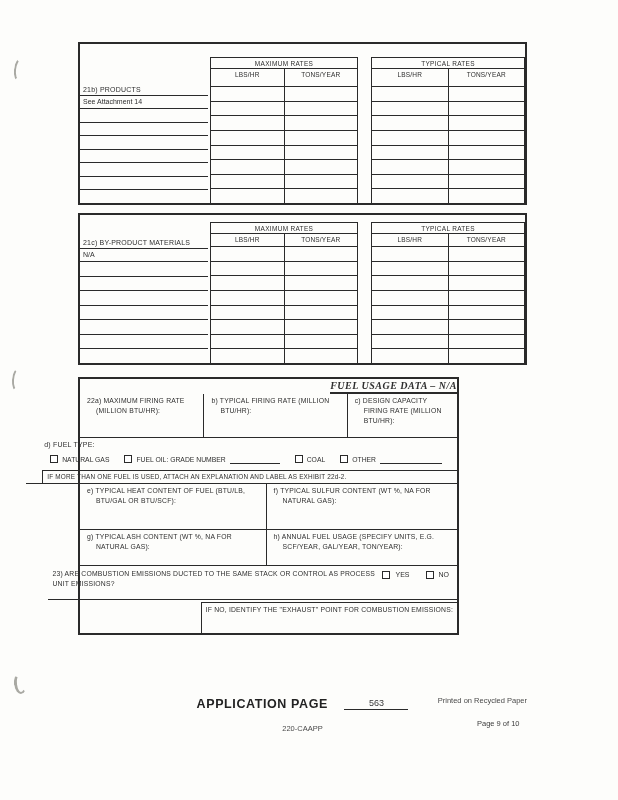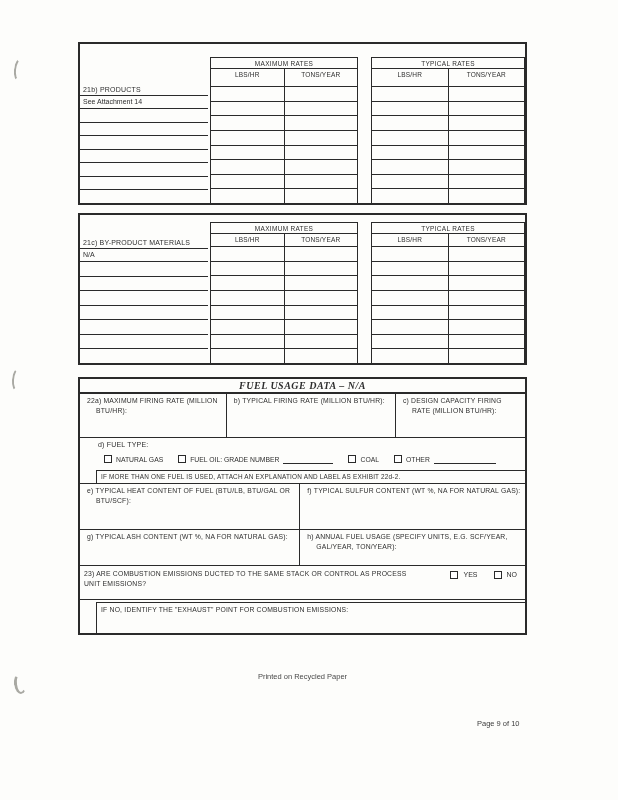--- a/index.html
+++ b/index.html
@@ -41,22 +41,22 @@
   .group-cols { flex:1; display:flex; min-height:0; }
   .rate-col { flex:1 1 0; display:flex; flex-direction:column; }
   .rate-col + .rate-col { border-left:1px solid #2a2a2a; }
   .col-head { font-size:6.5px; text-align:center; padding:2px 1px 3px;
     border-bottom:1px solid #2a2a2a; letter-spacing:.2px; }
   .t1 .col-head { padding-bottom:8px; }
   .rate-cell { flex:1 1 0; border-bottom:1px solid #2a2a2a; }
   .rate-col .rate-cell:last-child { border-bottom:none; }
 
   
-  .fuel-box { position:absolute; left:78px; top:377px; width:449px; height:258px;
-    border:2px solid #2a2a2a; display:flex; flex-direction:column; background:#fdfdfb; }
+  .fuel-box { position:absolute; left:78px; top:377px; width:381px; height:258px;
+    border:2px solid #2a2a2a; display:flex; flex-direction:column; background:#fdfdfb;align-items:flex-end; }
   .fuel-title { height:15px; border-bottom:2px solid #2a2a2a; text-align:center;
     font-family:"Liberation Serif", serif; font-style:italic; font-weight:bold;
     font-size:10px; line-height:13px; letter-spacing:.5px; }
   .fuel-row { border-bottom:1px solid #2a2a2a; }
   .fuel-box .fuel-row:last-child { border-bottom:none; }
   .fcell { padding:2px 4px; font-size:6.8px; line-height:1.5; letter-spacing:.2px; }
   .hang { display:block; padding-left:12px; text-indent:-9px; }
   .firing { height:44px; display:flex; }
   .firing .c1 { width:33%; border-right:1px solid #2a2a2a; }
   .firing .c2 { width:38%; border-right:1px solid #2a2a2a; }
@@ -87,21 +87,21 @@
 
   .ifno { flex:1; display:flex; padding-top:2px; }
   .ifno-inner { margin-left:16px; flex:1; border-top:1px solid #2a2a2a;
     border-left:1px solid #2a2a2a; padding:3px 4px 0; font-size:6.8px; letter-spacing:.2px; }
 
   
   .footer-app { position:absolute; left:78px; top:694px; width:449px; text-align:center; }
   .app-label { font-weight:bold; font-size:12.5px; letter-spacing:.6px; color:#222; }
   .app-value { display:inline-block; min-width:64px; border-bottom:1.5px solid #2a2a2a;
     font-size:9px; margin-left:12px; text-align:center; vertical-align:2px; padding:0 6px 1px; color:#3a3a3a; }
-  .footer-recycled { position:absolute; left:78px; top:672px; width:449px; text-align:center;
+  .footer-recycled { position:absolute; left:78px; top:696px; width:449px; text-align:right;
     font-size:7.5px; color:#4a4a4a; }
   .footer-form { position:absolute; left:78px; top:724px; width:449px; text-align:center;
     font-size:7.5px; color:#4a4a4a; }
   .footer-page { position:absolute; left:477px; top:719px; font-size:7.5px; color:#3c3c3c; }
 </style>
 </head>
 <body>
 
 <div class="page">
 
@@ -311,16 +311,21 @@
         <span class="cb"></span>
         <span class="opt-label">NO</span>
       </div>
     </div>
 
     <div class="fuel-row ifno">
       <div class="ifno-inner">IF NO, IDENTIFY THE "EXHAUST" POINT FOR COMBUSTION EMISSIONS:</div>
     </div>
   </div>
 
+  <div class="footer-app">
+    <span class="app-label">APPLICATION PAGE</span>
+    <span class="app-value">563</span>
+  </div>
   <div class="footer-recycled">Printed on Recycled Paper</div>
+  <div class="footer-form">220-CAAPP</div>
   <div class="footer-page">Page 9 of 10</div>
 
 </div>
 
 </body></html>

